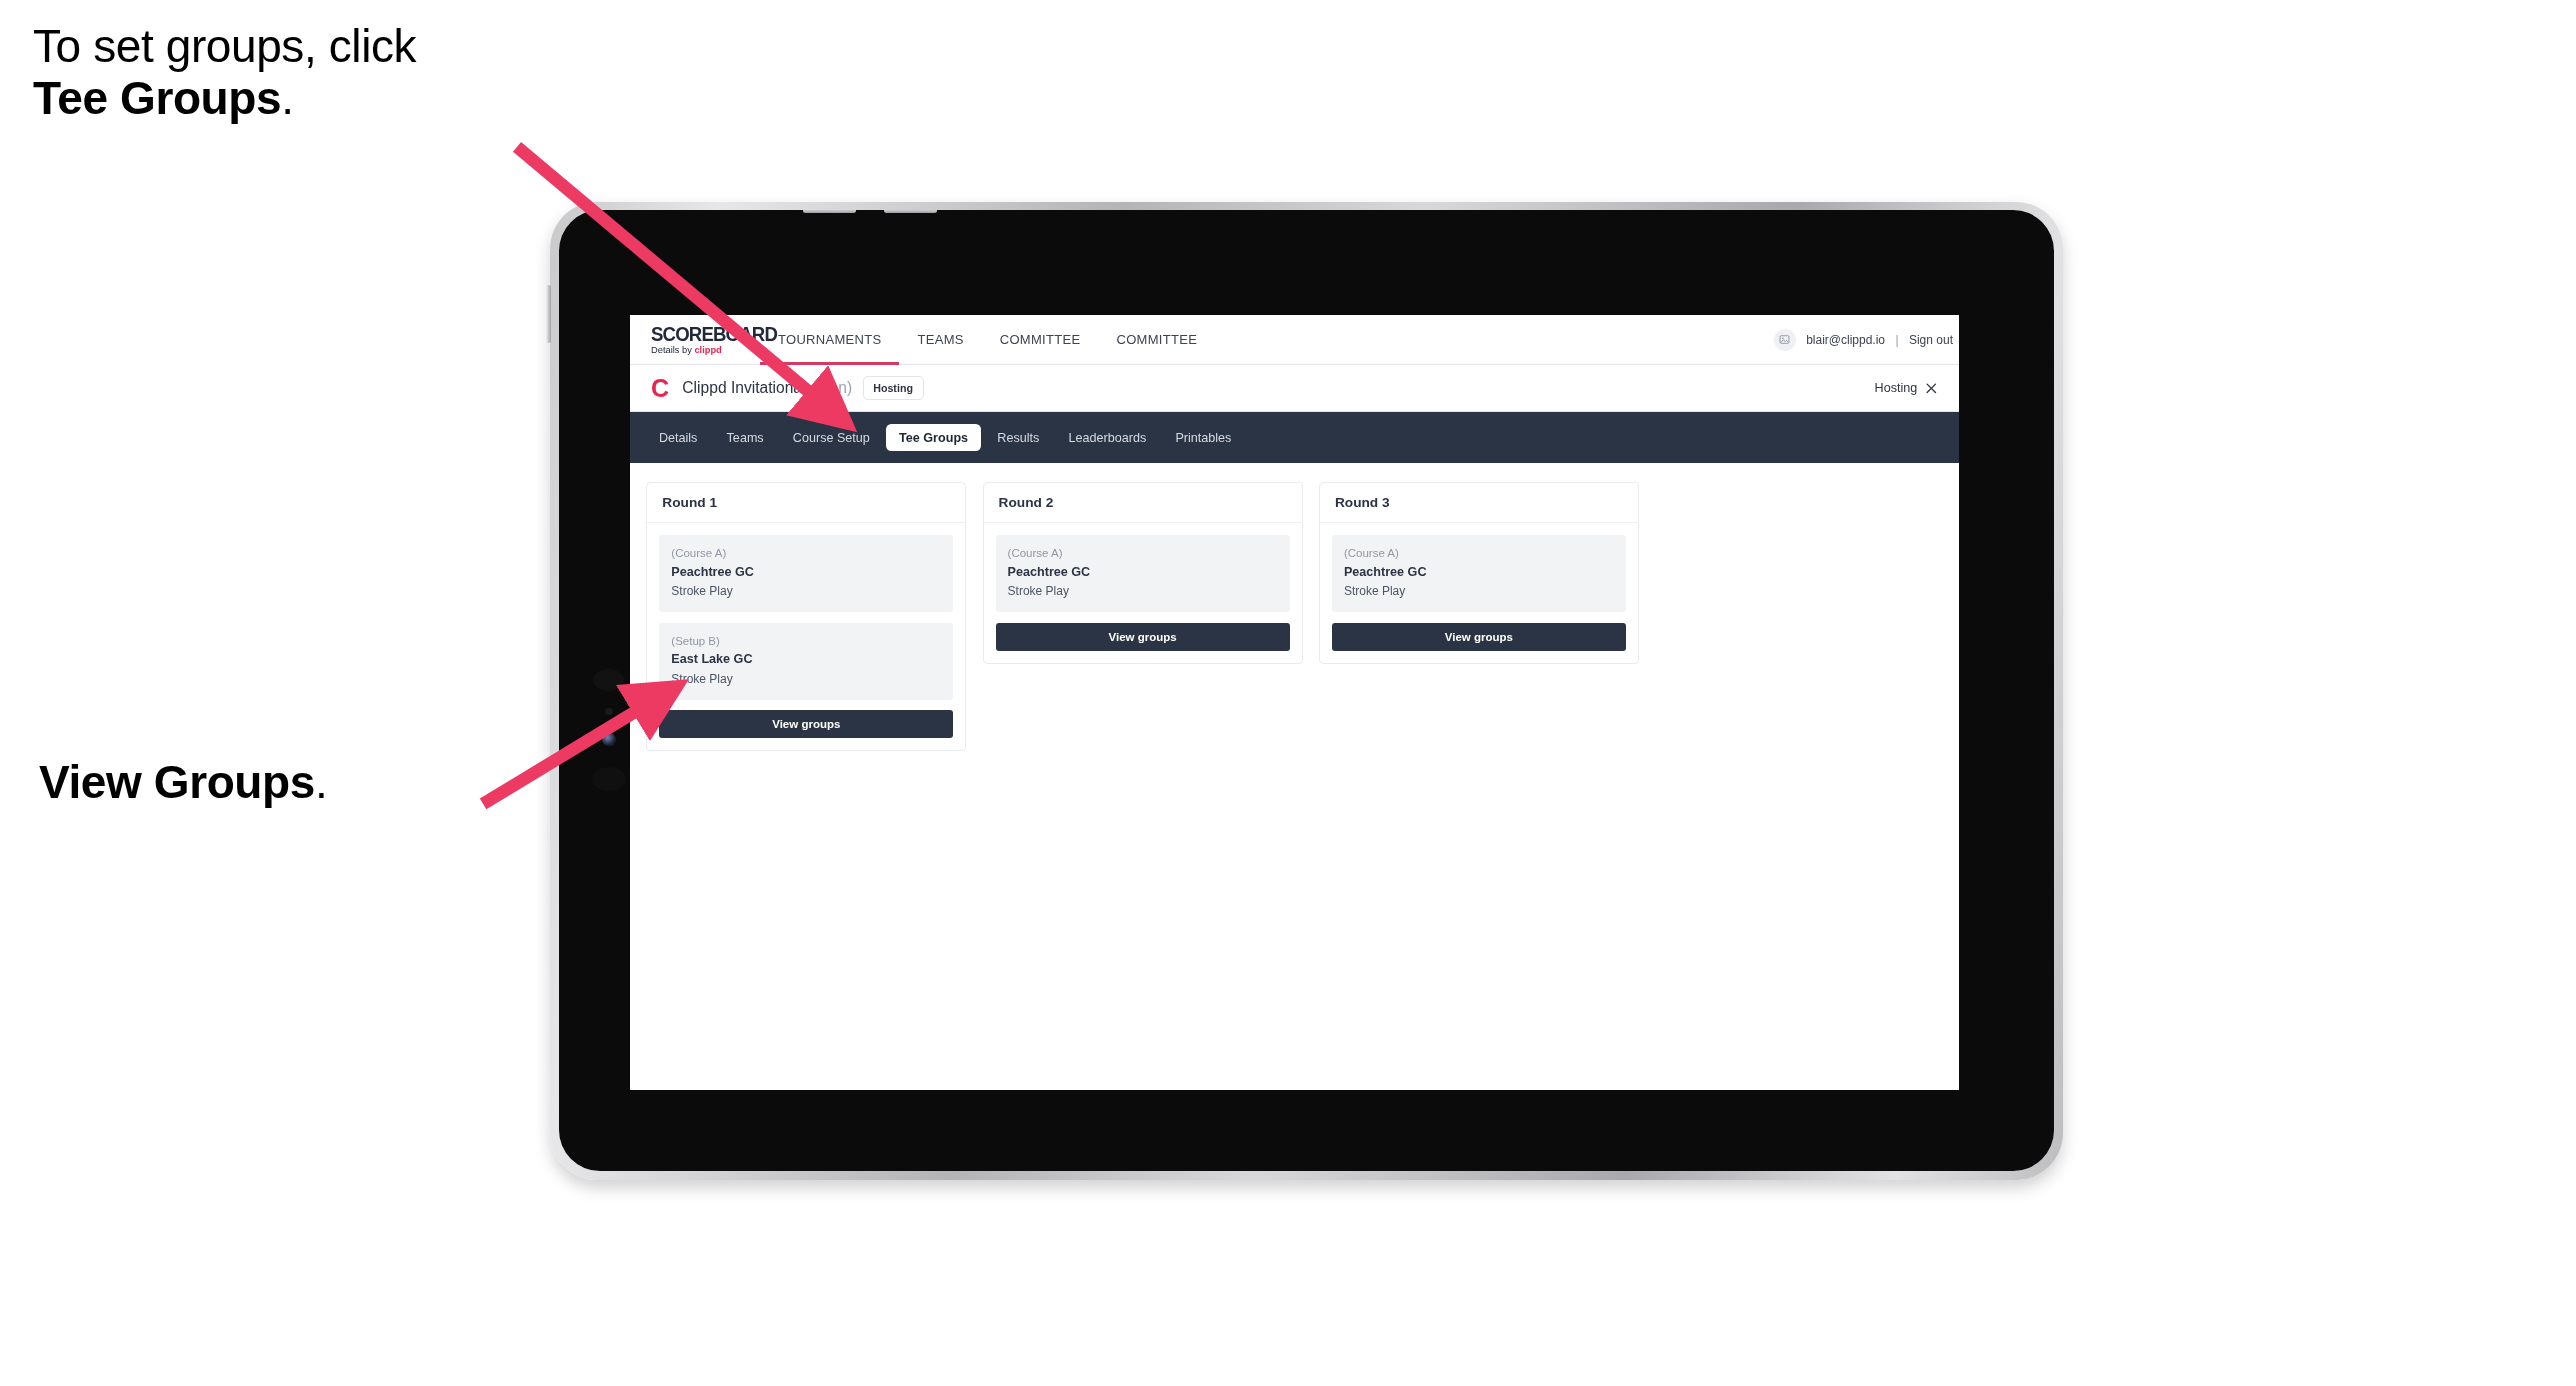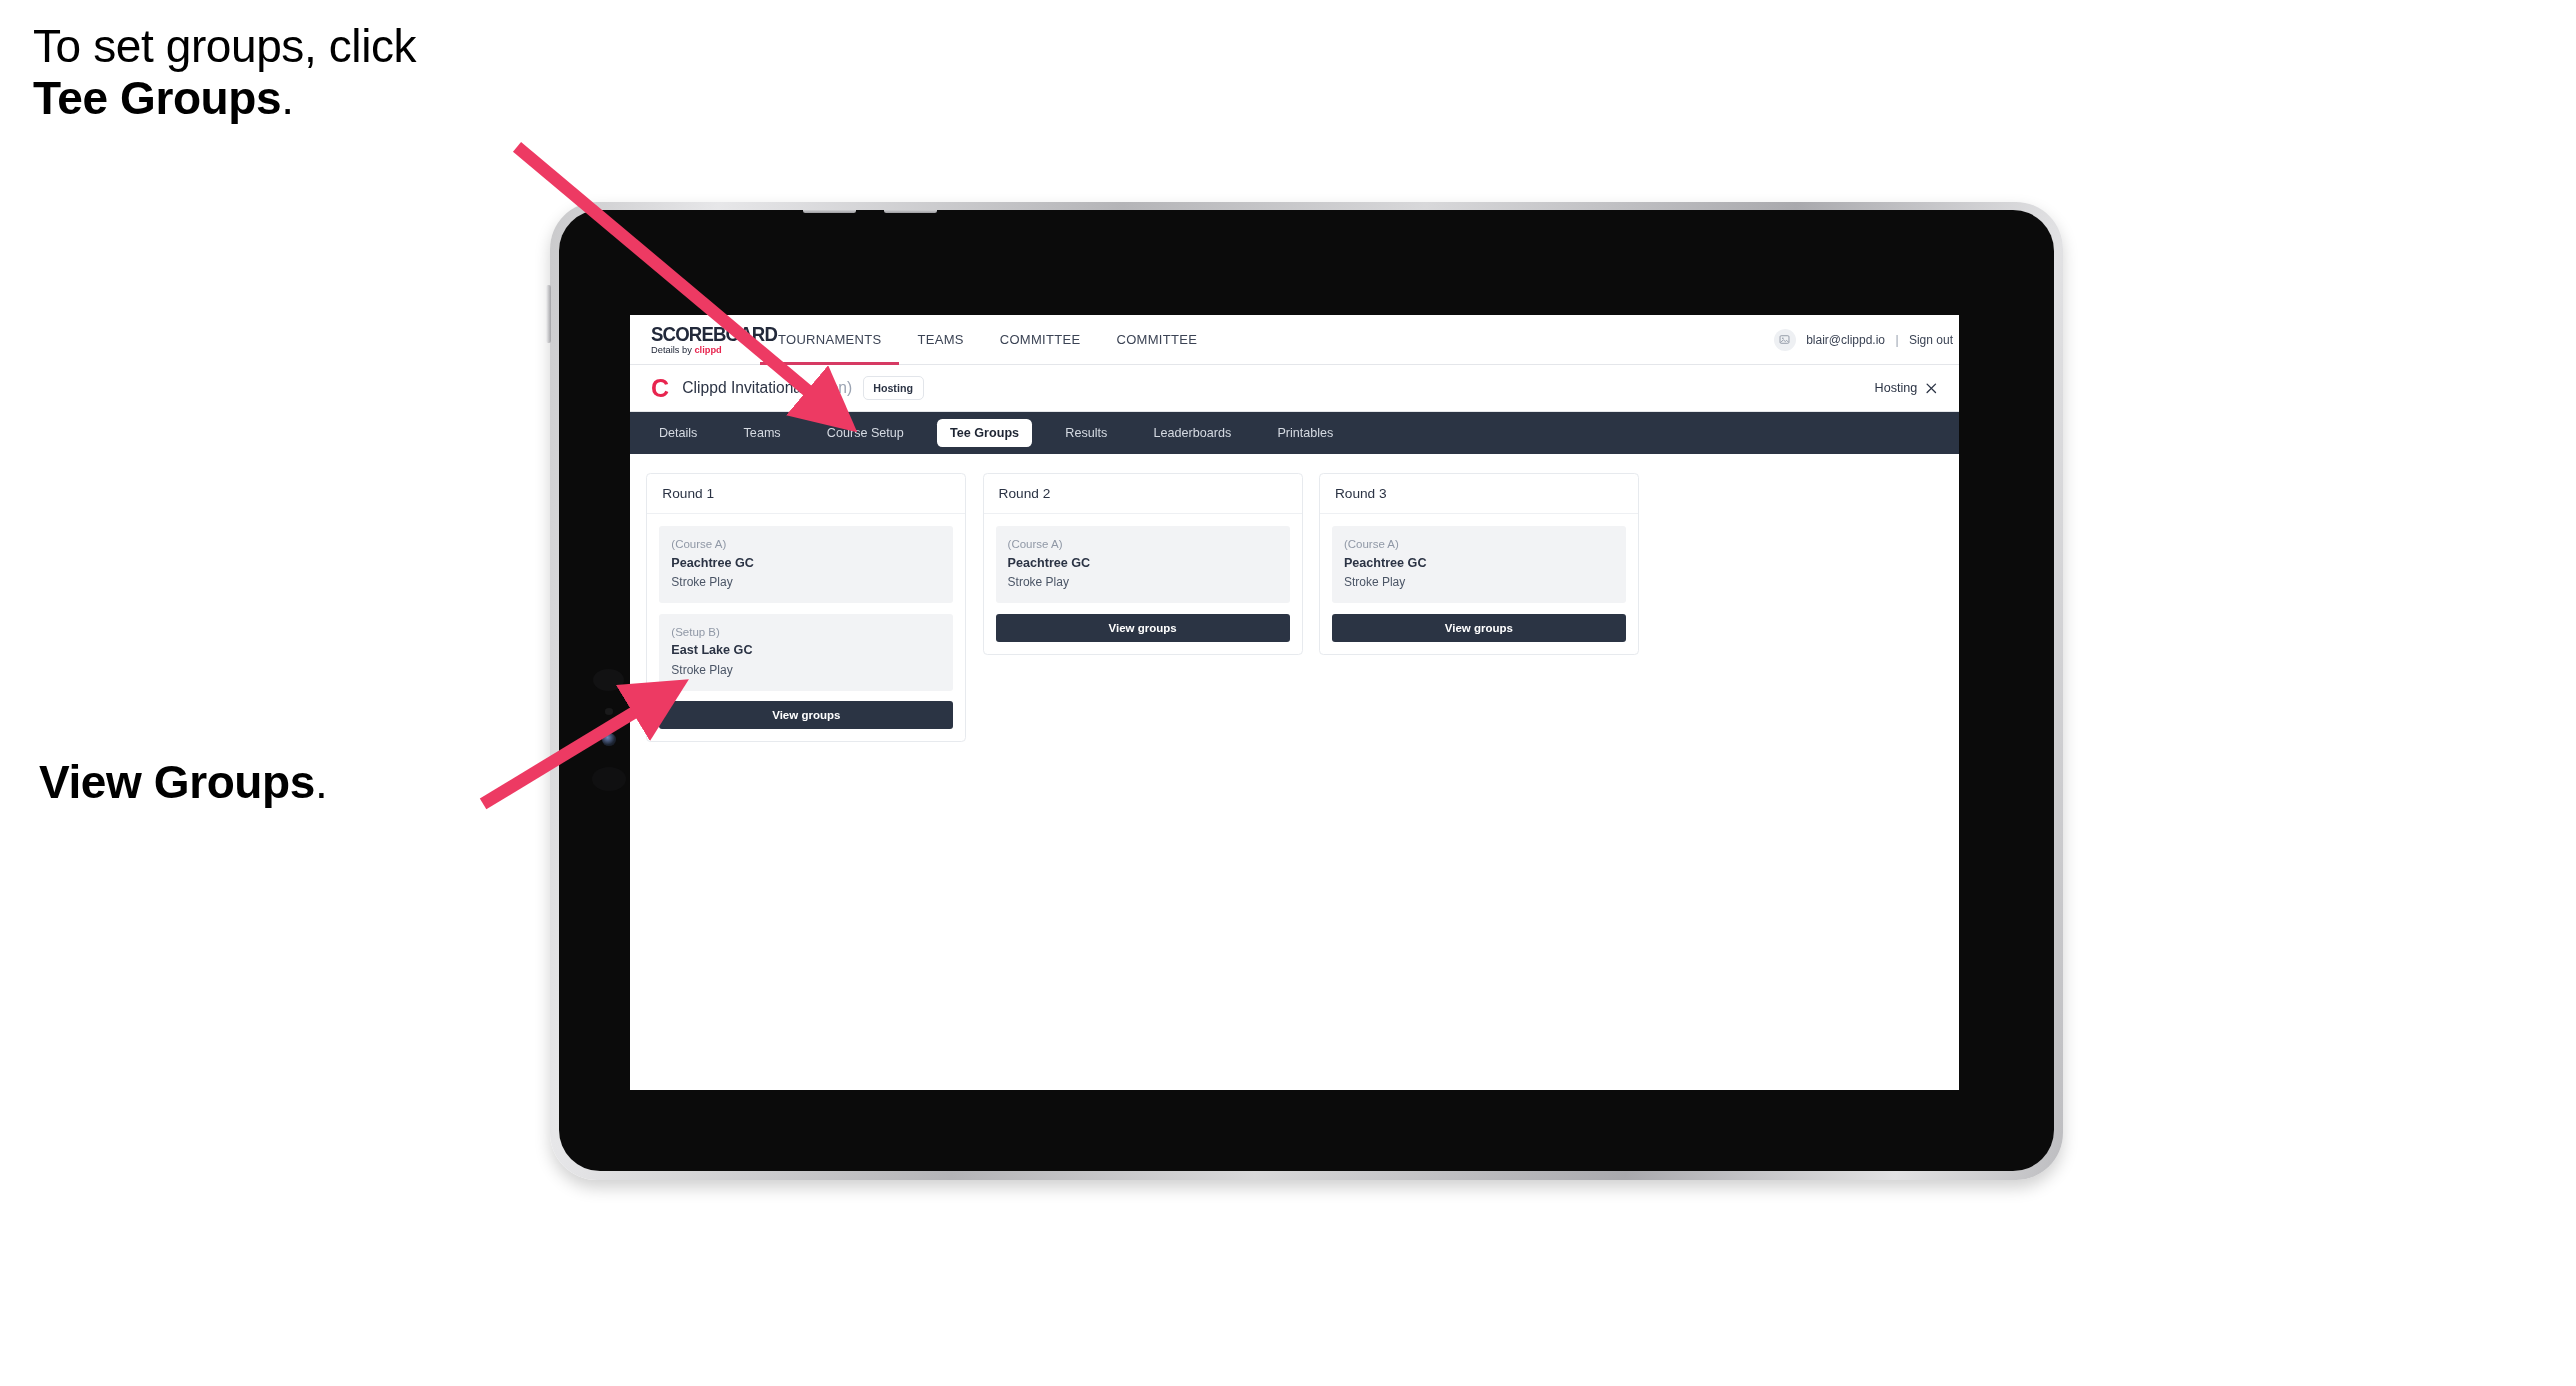--- a/index.html
+++ b/index.html
@@ -212,26 +212,26 @@
     display: flex;
     align-items: center;
     gap: 8.1px;
     font-size: 12.6px;
     color: #2b3344;
     cursor: pointer;
   }
 
   
   #tabstrip {
-    height: 42px;
+    height: 51px;
     background: #2b3444;
     display: flex;
     align-items: center;
     padding: 0 16.3px;
-    gap: 21px;
+    gap: 4px;
   }
   .tab {
     font-size: 12.6px;
     color: #d5dae2;
     padding: 6.7px 12.6px;
     border-radius: 5.2px;
     white-space: nowrap;
     cursor: pointer;
   }
   .tab.active {
@@ -252,21 +252,21 @@
     width: 320px;
     background: #ffffff;
     border: 0.7px solid #e7eaee;
     border-radius: 4.4px;
     box-sizing: border-box;
   }
   .round-card-head {
     padding: 12px 15px;
     border-bottom: 0.7px solid #eef0f3;
     font-size: 13.7px;
-    font-weight: normal;
+    font-weight: bold;
     color: #2b3344;
   }
   .round-card-body {
     padding: 12px;
     display: flex;
     flex-direction: column;
     gap: 10.4px;
   }
   .course-block {
     background: #f2f3f5;

